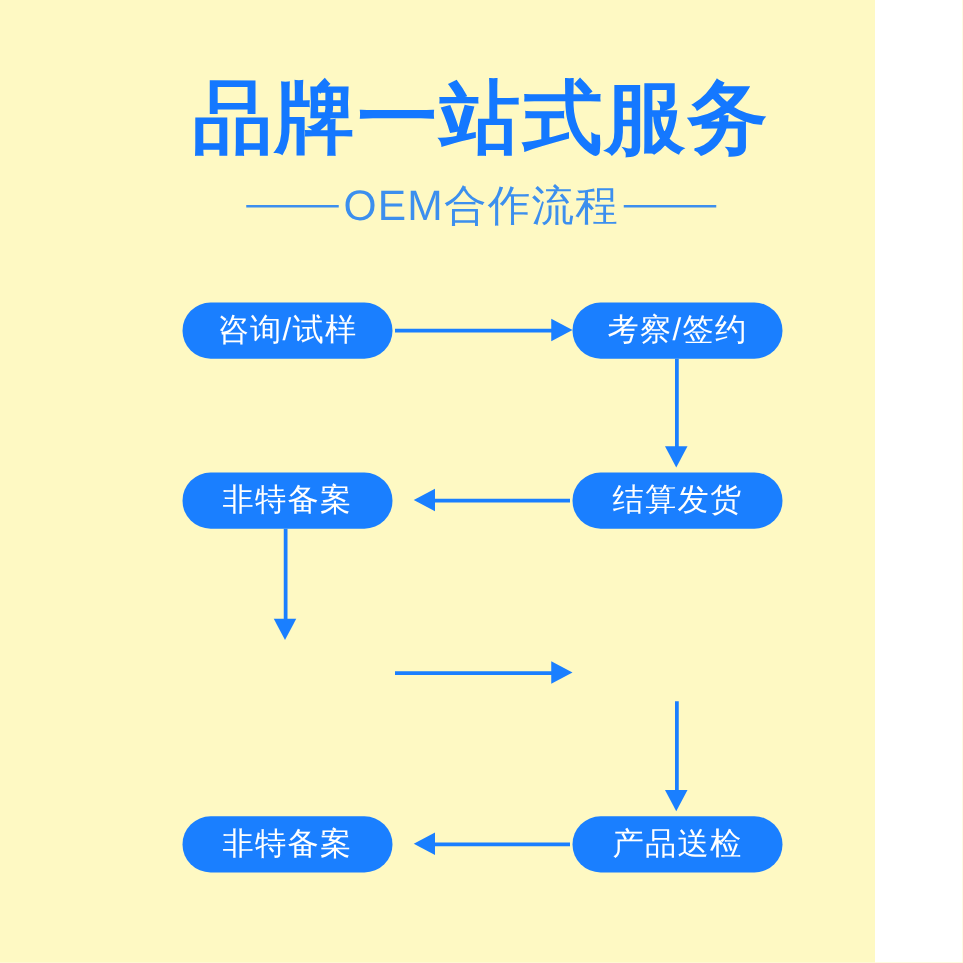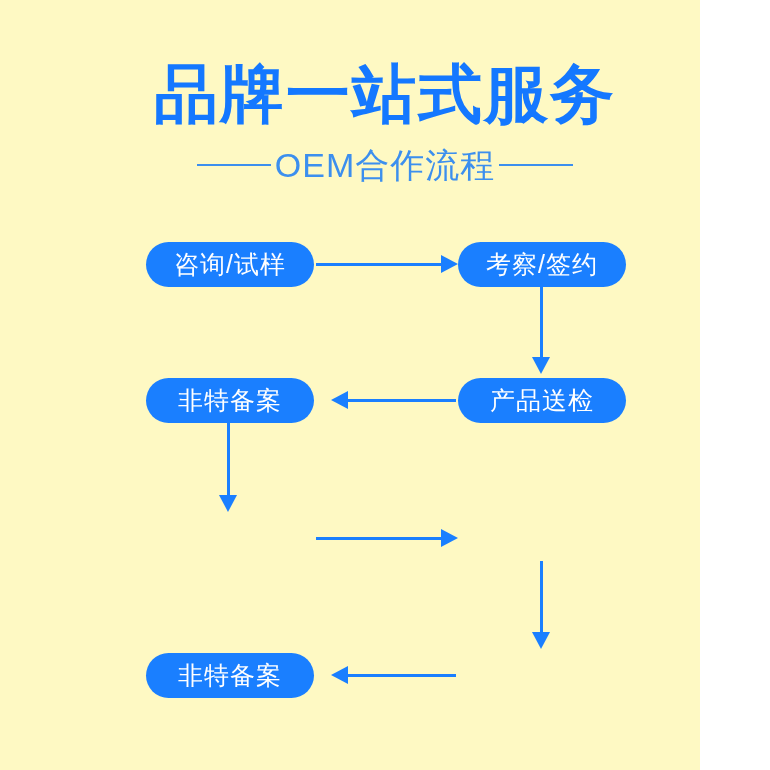--- a/index.html
+++ b/index.html
@@ -187,26 +187,27 @@
   </div>
 
   <div class="flow">
 
     <div class="node col-left row1">咨询/试样</div>
 
     <div class="node col-right row1">考察/签约</div>
 
     <div class="node col-left row2">非特备案</div>
 
-    <div class="node col-right row2">产品送检</div>
+    <div class="node col-right row2">结算发货</div>
 
 
 
     <div class="node col-left row4">非特备案</div>
 
+    <div class="node col-right row4">产品送检</div>
 
     <div class="conn h c1-line"></div>
     <div class="arrowhead right c1-head"></div>
 
     <div class="conn v c2-line"></div>
     <div class="arrowhead down c2-head"></div>
 
     <div class="conn h c3-line"></div>
     <div class="arrowhead left c3-head"></div>
 

